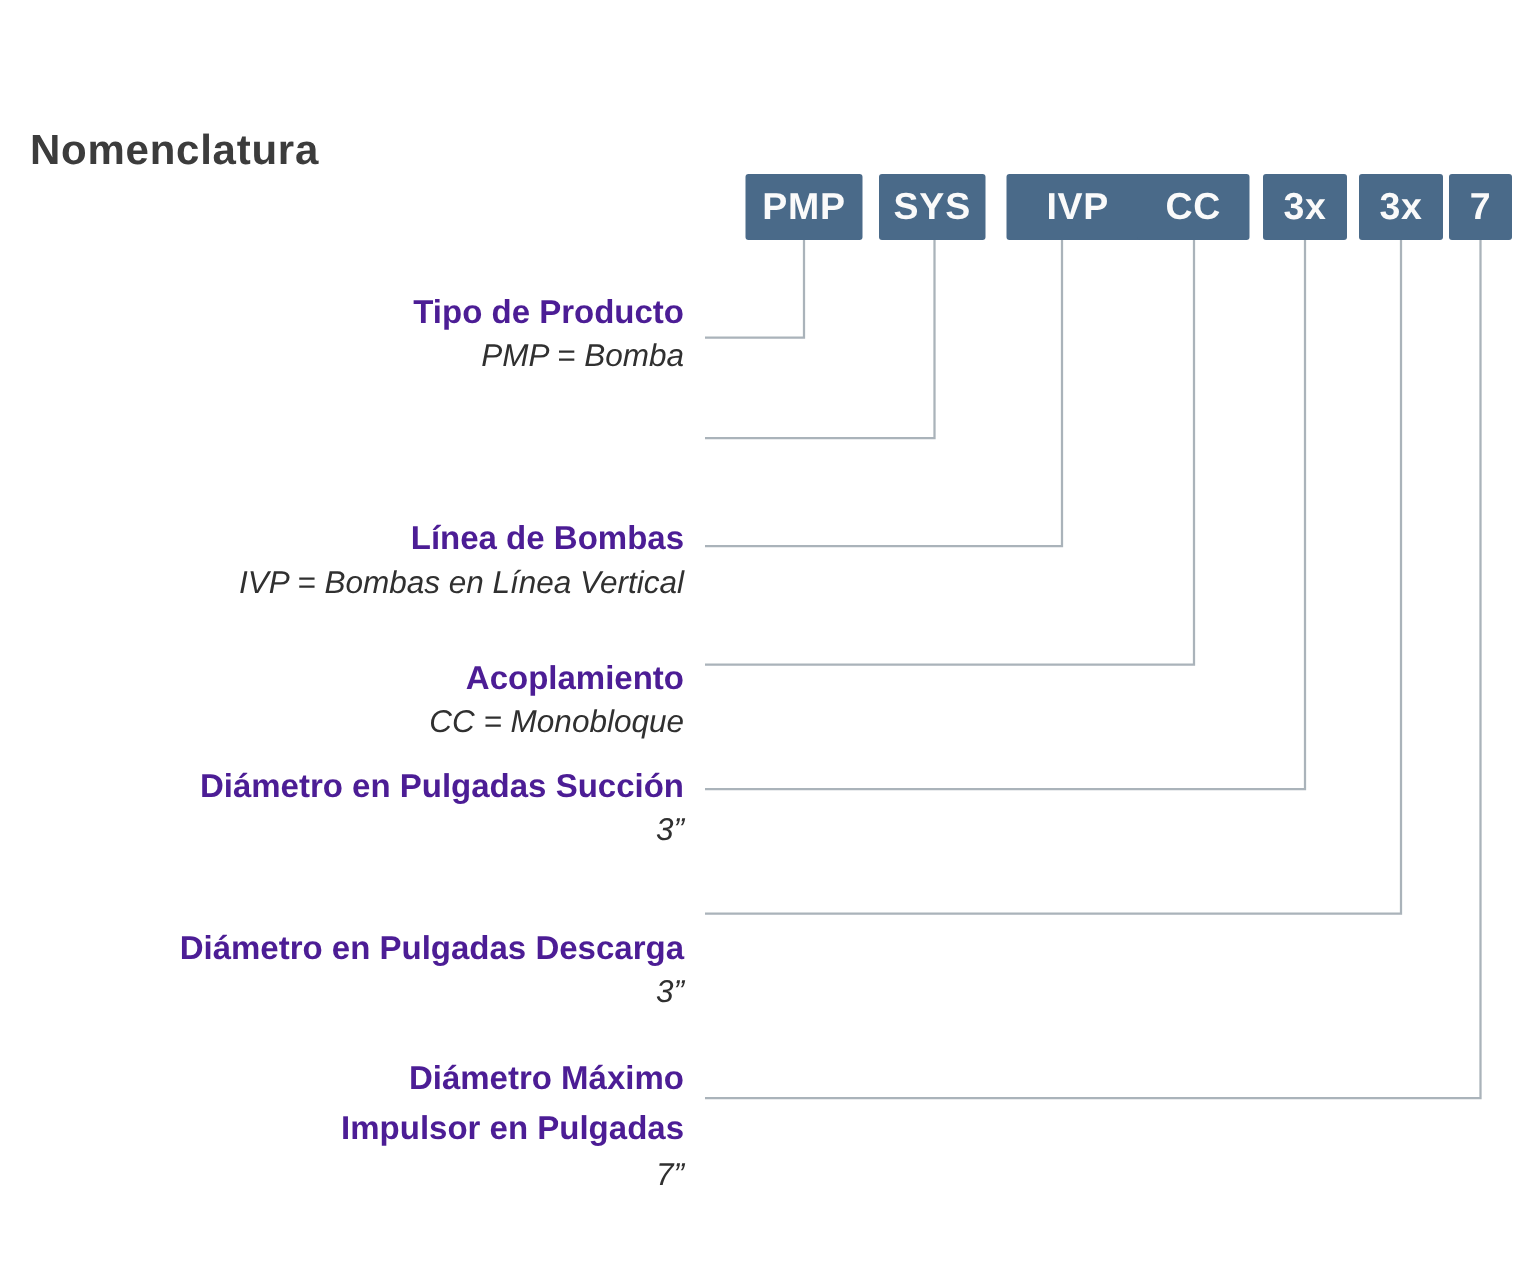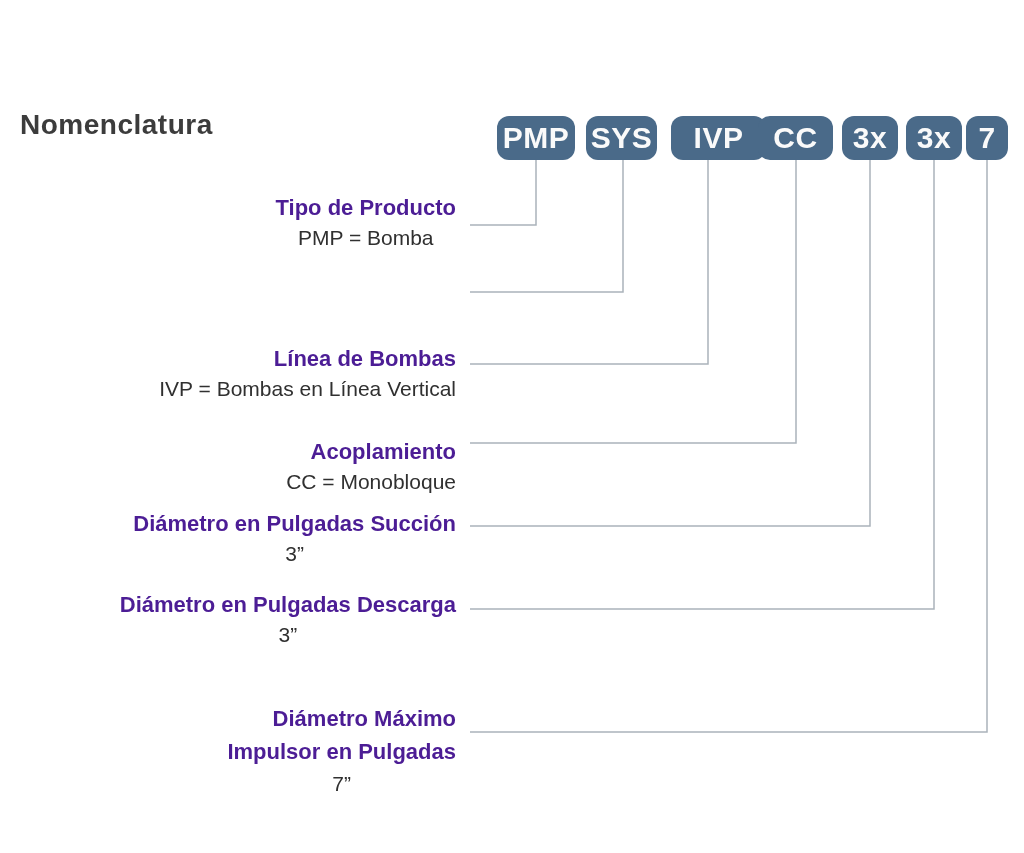--- a/index.html
+++ b/index.html
@@ -7,21 +7,21 @@
     position: relative;
     width: 1024px;
     height: 853px;
     background: #ffffff;
     overflow: hidden;
     font-family: "Liberation Sans", "DejaVu Sans", sans-serif;
   }
   .title {
     position: absolute;
     left: 20px;
-    top: 109px;
+    top: 84px;
     margin: 0;
     font-size: 28px;
     font-weight: bold;
     color: #3c3c3c;
     letter-spacing: 0.5px;
   }
   .connectors {
     position: absolute;
     left: 0; top: 0;
     width: 1024px; height: 853px;
@@ -31,24 +31,24 @@
     stroke: #aab3ba;
     stroke-width: 1.5;
   }
   .code-box {
     position: absolute;
     top: 116px;
     height: 44px;
     line-height: 44px;
     background: #4a6a89;
     color: #fafafa;
-    font-size: 30px;
+    font-size: 25px;
     font-weight: bold;
     text-align: center;
-    border-radius: 12px;
+    border-radius: 2px;
     letter-spacing: 0.5px;
   }
   .box-pmp  { left: 497px; width: 78px; }
   .box-sys  { left: 586px; width: 71px; }
   .box-ivp  { left: 671px; width: 95px; }
   .box-cc   { left: 758px; width: 75px; }
   .box-3x-s { left: 842px; width: 56px; }
   .box-3x-d { left: 906px; width: 56px; }
   .box-7    { left: 966px; width: 42px; }
   .label-group {
@@ -58,31 +58,31 @@
     white-space: nowrap;
   }
   .lbl-heading {
     font-size: 22px;
     font-weight: bold;
     color: #4c1d95;
     line-height: 27px;
   }
   .lbl-value {
     font-size: 21px;
+    font-style: italic;
     color: #303030;
     line-height: 27px;
     margin-top: 3px;
-    text-align: center;
   }
   .g1 { top: 194px; }
   .g2 { top: 278px; }
   .g3 { top: 345px; }
   .g4 { top: 438px; }
   .g5 { top: 510px; }
-  .g6 { top: 591px; margin-left: 45px; }
+  .g6 { top: 618px; margin-left: 45px; }
   .g7 { top: 705px; }
   .g7 .lbl-heading-2 { margin-top: 6px; }
   .g7 .lbl-value { margin-top: 5px; }
 </style>
 </head>
 <body>
 
 <div class="stage">
 
   <h1 class="title">Nomenclatura</h1>

